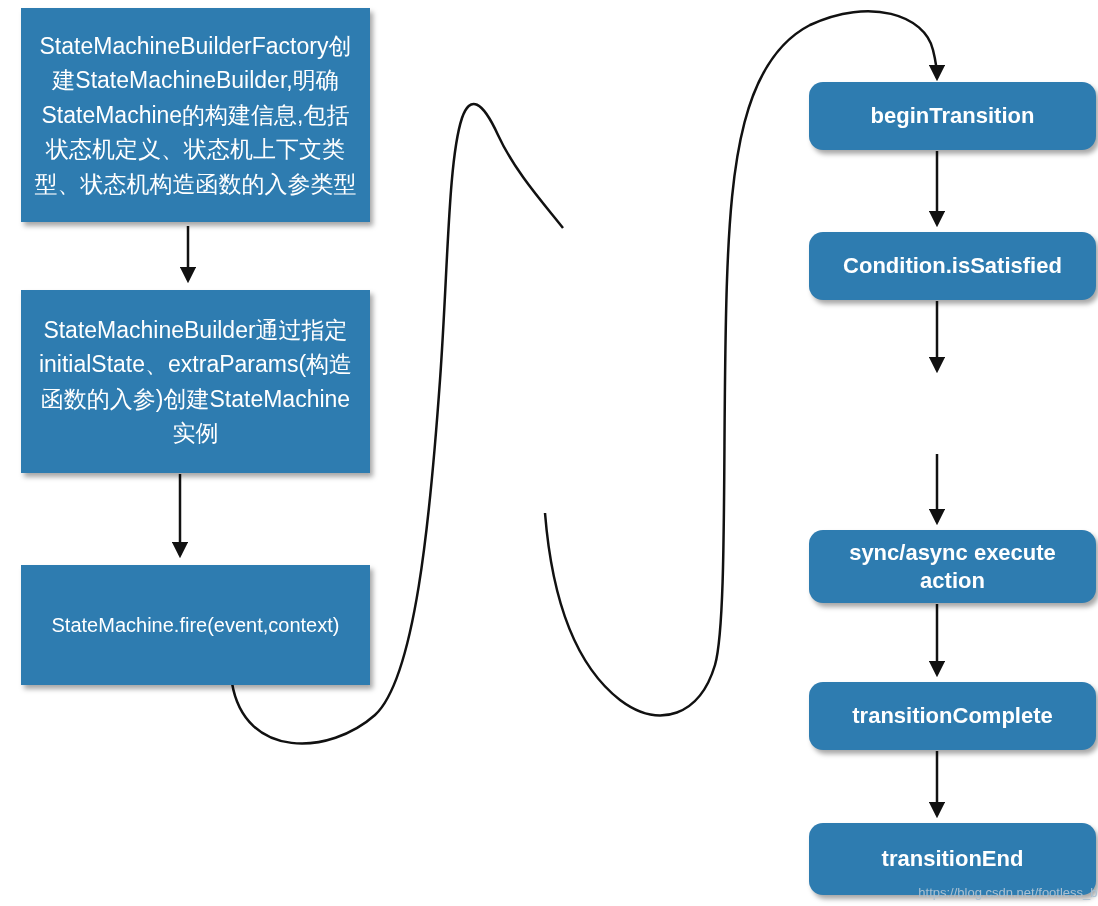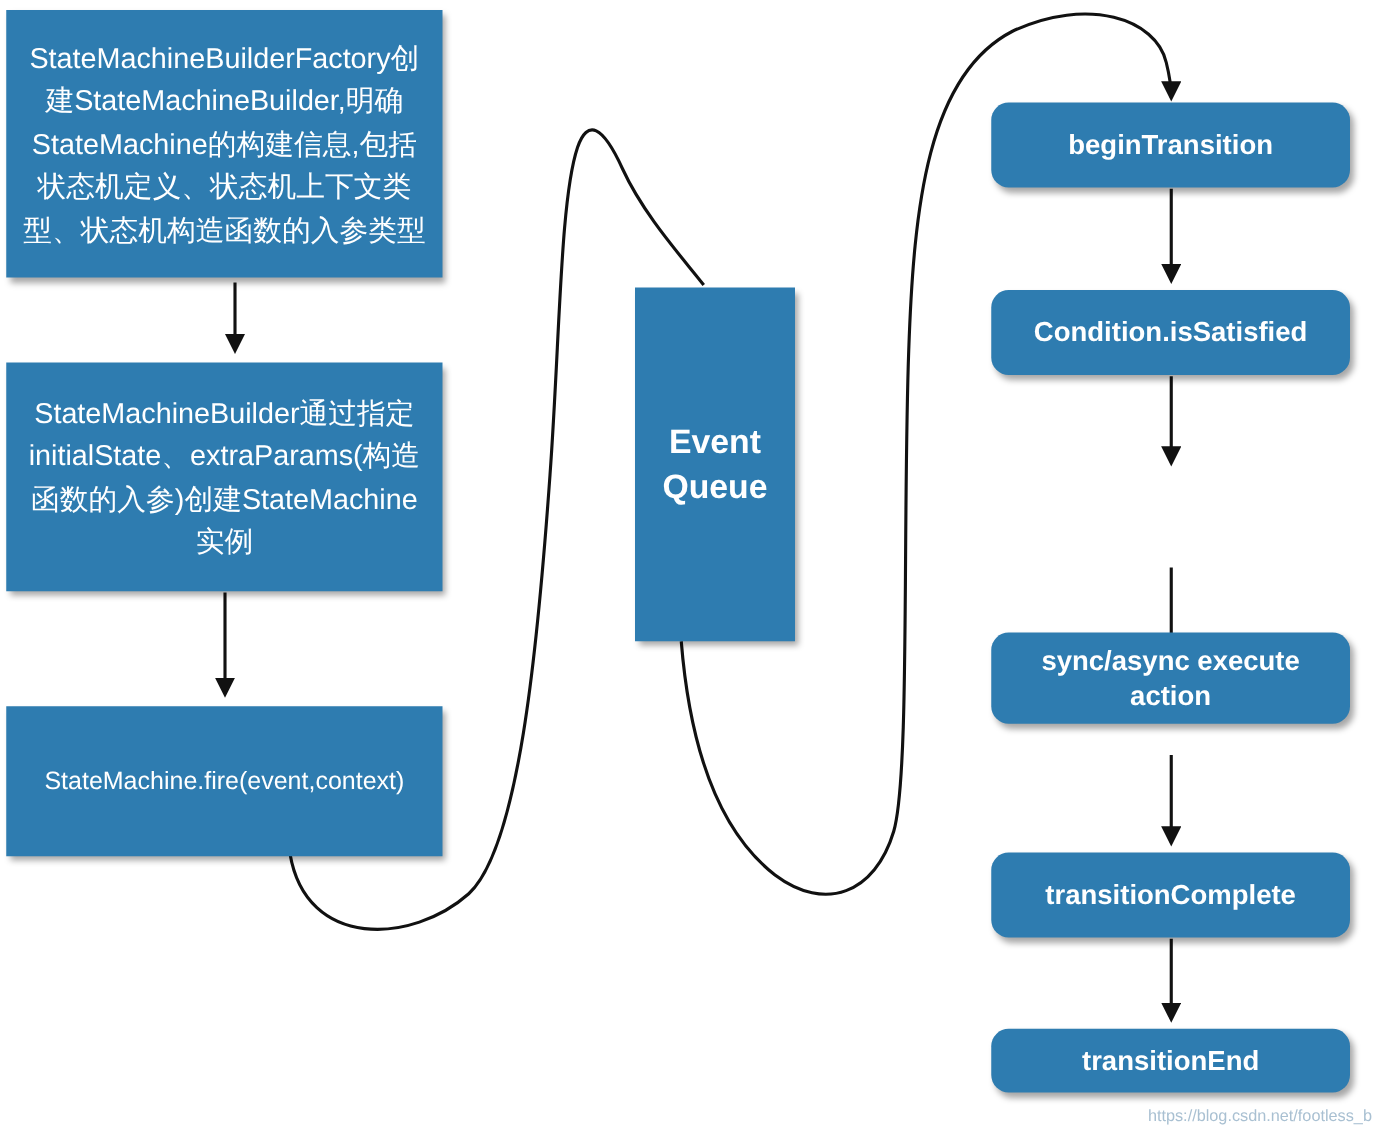--- a/index.html
+++ b/index.html
@@ -23,20 +23,21 @@
 
   .node {
     position: absolute;
     background: #2e7cb0;
     color: #ffffff;
     display: flex;
     align-items: center;
     justify-content: center;
     text-align: center;
     box-shadow: 3px 4px 5px rgba(0,0,0,0.35);
+    margin-left: 16px;
   }
 
   
   .lbox {
     left: 5px;
     width: 349px;
     font-size: 23px;
     line-height: 1.5;
     padding: 10px 12px;
     font-weight: 400;
@@ -63,23 +64,23 @@
     width: 287px;
     border-radius: 14px;
     font-size: 22px;
     font-weight: 700;
     line-height: 1.25;
     padding: 8px 14px;
   }
   .rbox1 { top: 82px;  height: 68px; }
   .rbox2 { top: 232px; height: 68px; }
   .rbox3 { top: 378px; height: 75px; }
-  .rbox4 { top: 506px; height: 73px; }
+  .rbox4 { top: 530px; height: 73px; }
   .rbox5 { top: 682px; height: 68px; align-items: center; }
-  .rbox6 { top: 823px; height: 51px; }
+  .rbox6 { top: 823px; height: 72px; }
 
   .watermark {
     position: absolute;
     right: -14px;
     bottom: 6px;
     font-size: 13px;
     color: #a9c0d2;
     white-space: nowrap;
   }
 </style>
@@ -125,23 +126,20 @@
   </div>
 
   <div class="node lbox lbox2">
     <span>StateMachineBuilder通过指定initialState、extraParams(构造函数的入参)创建StateMachine实例</span>
   </div>
 
   <div class="node lbox lbox3">
     <span>StateMachine.fire(event,context)</span>
   </div>
 
-  <div class="node queue">
-    <span>Event Queue</span>
-  </div>
 
   <div class="node rbox rbox1">
     <span>beginTransition</span>
   </div>
 
   <div class="node rbox rbox2">
     <span>Condition.isSatisfied</span>
   </div>
 
 

